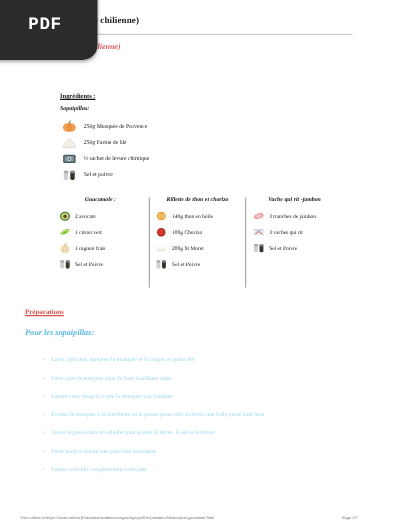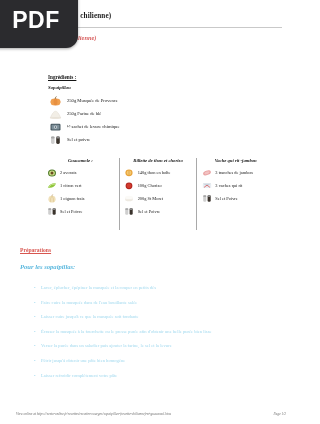--- a/index.html
+++ b/index.html
@@ -24,23 +24,23 @@
     background: #2b2b2e;
     border-radius: 12px;
     display: flex;
     align-items: center;
     justify-content: center;
     z-index: 20;
     box-shadow: 0 1px 3px rgba(0,0,0,.35);
   }
   .pdf-badge span {
     color: #fff;
-    font-family: Liberation Sans, sans-serif;
-    font-weight: bold;
-    font-size: 23px;
+    font-family: Liberation Mono, monospace;
+    font-weight: bold;
+    font-size: 14px;
     letter-spacing: .5px;
     padding-left: 8px;
     padding-top: 6px;
     text-align: center;
   }
 
   
   .doc-title {
     position: absolute;
     left: 18px; top: 12px;

